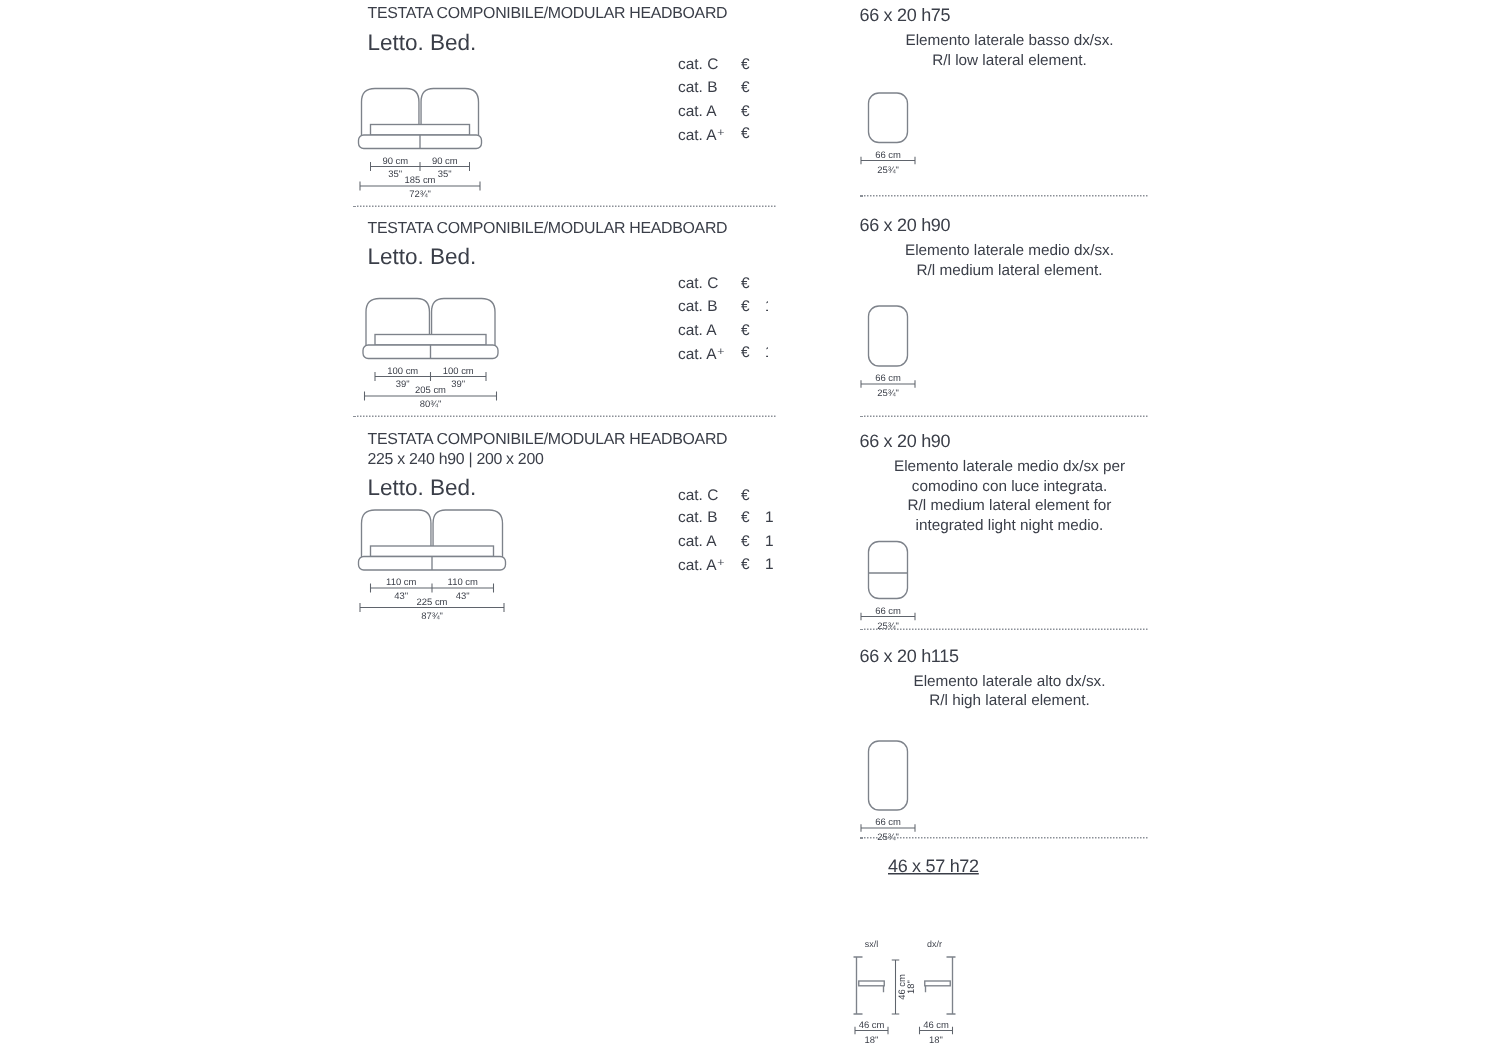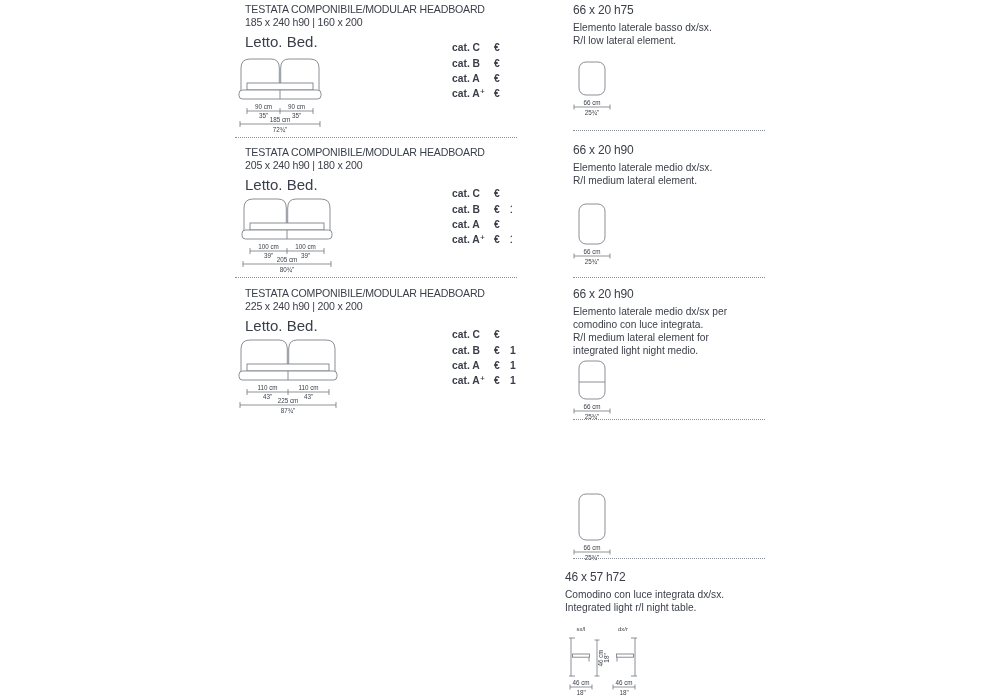--- a/index.html
+++ b/index.html
@@ -7,24 +7,24 @@
     width:1000px;height:700px;background:#ffffff;overflow:hidden;
     font-family:"Liberation Sans","DejaVu Sans",sans-serif;
     color:#3a3e48;
   }
   .page{position:relative;width:1000px;height:700px;}
   .sec{position:absolute;}
   .title{font-size:10.6px;letter-spacing:-0.2px;line-height:12px;white-space:nowrap;}
   .sizeline{font-size:10.6px;letter-spacing:-0.2px;line-height:12px;margin-top:1px;white-space:nowrap;}
   .itemline{font-size:15px;margin-top:5px;}
   .code{font-size:12px;letter-spacing:-0.2px;}
-  .desc{font-size:10.2px;line-height:13px;margin-top:4px;}
+  .desc{font-size:10.2px;line-height:13px;margin-top:4px;text-align:center;}
   .desc div{white-space:nowrap;}
   .prices{position:absolute;width:80px;}
-  .price-row{display:flex;align-items:flex-end;height:15.3px;font-size:10.3px;font-weight:bold;}
+  .price-row{display:flex;align-items:flex-start;height:15.3px;font-size:10.3px;}
   .price-label{width:42px;}
   .price-cur{width:16px;}
   .frag{display:inline-block;overflow:hidden;white-space:nowrap;font-size:10.3px;vertical-align:baseline;}
   .frag-none{width:0;}
   .frag-sliver{width:2px;}
   .frag-digit{width:9px;}
   .sep{position:absolute;border-top:1px dotted #8b9097;height:0;}
   .drawing{position:absolute;}
   svg text{fill:#3a3e48;}
   svg .ln{stroke:#7d828a;stroke-width:0.9;fill:none;}
@@ -33,21 +33,20 @@
   svg .t{font-size:6.3px;text-anchor:middle;}
   svg .ts{font-size:5.9px;text-anchor:middle;}
 </style>
 </head>
 <body>
 
 <div class="page">
 
   <div class="sec" style="left:245px;top:3px;width:280px;">
     <div class="title">TESTATA COMPONIBILE/MODULAR HEADBOARD</div>
-    <div class="sizeline">185 x 240 h90 | 160 x 200</div>
     <div class="itemline">Letto. Bed.</div>
   </div>
   <div class="prices" style="left:452px;top:38px;">
     <div class="price-row">
       <span class="price-label">cat. C</span>
       <span class="price-cur">€</span>
       <span class="frag frag-none"></span>
     </div>
     <div class="price-row">
       <span class="price-label">cat. B</span>
@@ -84,21 +83,20 @@
       <line class="dim" x1="2" y1="65" x2="2" y2="71"></line>
       <line class="dim" x1="82" y1="65" x2="82" y2="71"></line>
       <text class="t" x="42" y="66">185 cm</text>
       <text class="t" x="42" y="75.5">72¾"</text>
     </svg>
   </div>
   <div class="sep" style="left:235px;top:137px;width:282px;"></div>
 
   <div class="sec" style="left:245px;top:146px;width:280px;">
     <div class="title">TESTATA COMPONIBILE/MODULAR HEADBOARD</div>
-    <div class="sizeline">205 x 240 h90 | 180 x 200</div>
     <div class="itemline">Letto. Bed.</div>
   </div>
   <div class="prices" style="left:452px;top:184px;">
     <div class="price-row">
       <span class="price-label">cat. C</span>
       <span class="price-cur">€</span>
       <span class="frag frag-none"></span>
     </div>
     <div class="price-row">
       <span class="price-label">cat. B</span>
@@ -243,38 +241,41 @@
       <line class="ln" x1="9" y1="23" x2="35" y2="23"></line>
       <text class="t" x="22" y="50">66 cm</text>
       <line class="dim" x1="4" y1="52" x2="40" y2="52"></line>
       <line class="dim" x1="4" y1="49.5" x2="4" y2="54.5"></line>
       <line class="dim" x1="40" y1="49.5" x2="40" y2="54.5"></line>
       <text class="t" x="22" y="60">25¾"</text>
     </svg>
   </div>
   <div class="sep" style="left:573px;top:419px;width:192px;"></div>
 
+  <div class="sec" style="left:573px;top:430px;width:200px;">
+    <div class="code">66 x 20 h115</div>
+    <div class="desc">
+      <div>Elemento laterale alto dx/sx.</div>
+      <div>R/l high lateral element.</div>
+    </div>
+  </div>
   <div class="drawing" style="left:570px;top:492px;">
     <svg width="44" height="70" viewBox="0 0 44 70">
       <rect class="ln" x="9" y="2" width="26" height="46" rx="7"></rect>
       <text class="t" x="22" y="58">66 cm</text>
       <line class="dim" x1="4" y1="60" x2="40" y2="60"></line>
       <line class="dim" x1="4" y1="57.5" x2="4" y2="62.5"></line>
       <line class="dim" x1="40" y1="57.5" x2="40" y2="62.5"></line>
       <text class="t" x="22" y="68">25¾"</text>
     </svg>
   </div>
   <div class="sep" style="left:573px;top:558px;width:192px;"></div>
 
-  <div class="sec" style="left:565px;top:570px;width:200px;">
+  <div class="sec" style="left:592px;top:570px;width:200px;text-decoration:underline;">
     <div class="code">46 x 57 h72</div>
-    <div class="desc">
-      <div>Comodino con luce integrata dx/sx.</div>
-      <div>Integrated light r/l night table.</div>
-    </div>
   </div>
   <div class="drawing" style="left:567px;top:624px;">
     <svg width="72" height="75" viewBox="0 0 72 75">
       <text class="ts" x="14" y="7">sx/l</text>
       <text class="ts" x="56" y="7">dx/r</text>
 
       <line class="ln" x1="4" y1="14" x2="4" y2="52"></line>
       <line class="ln" x1="2" y1="14" x2="8" y2="14"></line>
       <line class="ln" x1="2" y1="52" x2="8" y2="52"></line>
       <rect class="ln" x="5.5" y="30" width="17" height="3.2"></rect>

